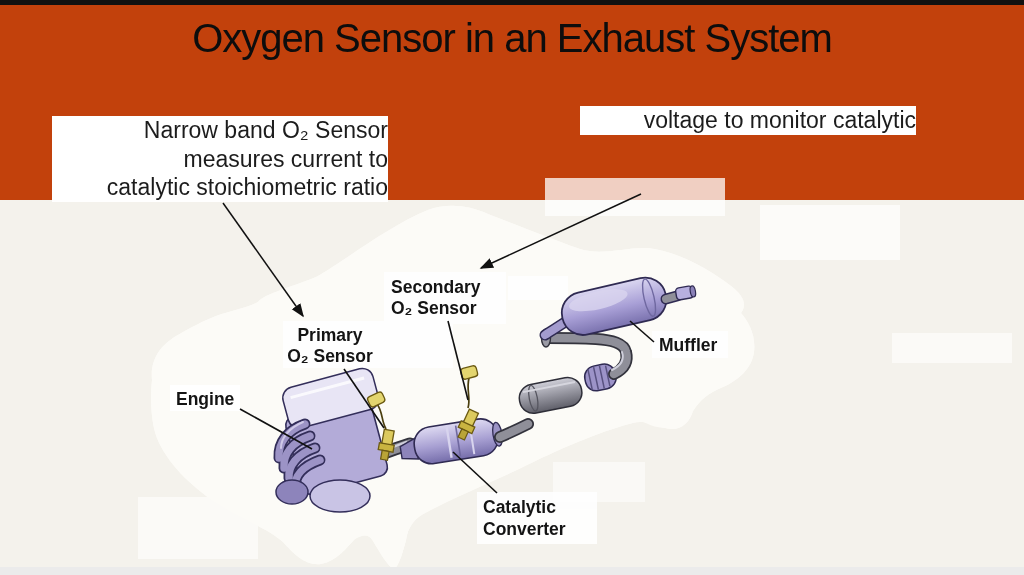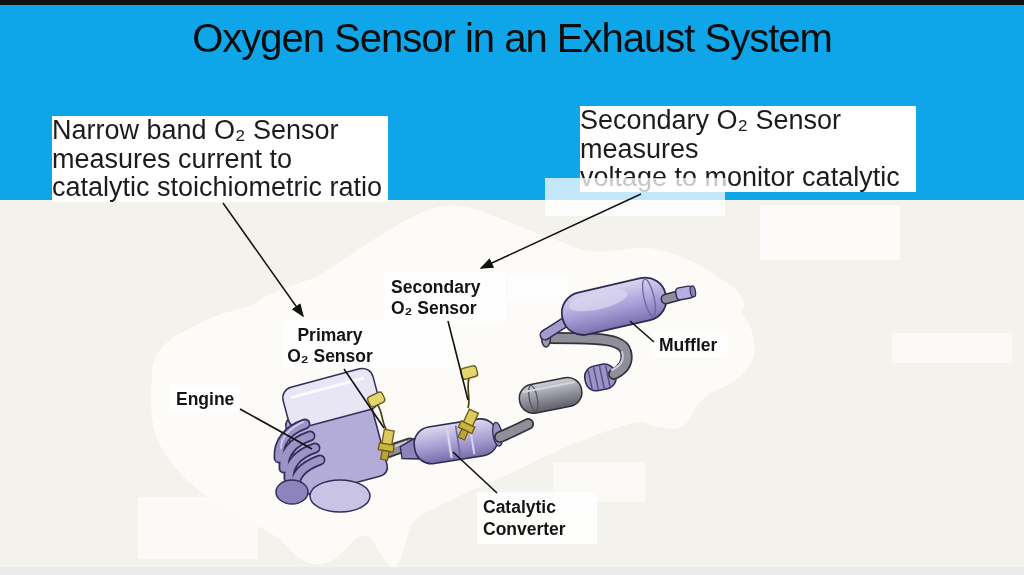--- a/index.html
+++ b/index.html
@@ -1,25 +1,25 @@
 <!DOCTYPE html>
 <html><head>
 <meta charset="utf-8">
 <style>
   html,body{margin:0;padding:0;background:#ffffff;}
-  .page{position:relative;width:1024px;height:575px;overflow:hidden;background:#0ea5e9;
+  .page{position:relative;width:1024px;height:575px;overflow:hidden;background:#c2410c;
         font-family:"Liberation Sans", sans-serif;}
   .top-bar{position:absolute;left:0;top:0;width:1024px;height:5px;background:#111111;}
   .bottom-strip{position:absolute;left:0;top:567px;width:1024px;height:8px;background:#ebebeb;}
   .title{position:absolute;left:0;top:12px;width:1024px;text-align:center;
          font-size:40px;font-weight:400;letter-spacing:-1px;color:#0d0d0d;line-height:52px;}
   .scanbg{position:absolute;left:0;top:200px;width:1024px;height:368px;background:#f4f2ec;
           background-image:radial-gradient(#e9e6db 0.6px, transparent 0.7px);
           background-size:4px 4px;}
-  .annotation{position:absolute;font-size:27px;line-height:28.5px;color:#1c1c1c;text-align:left;
+  .annotation{position:absolute;font-size:23px;line-height:28.5px;color:#1c1c1c;text-align:right;
               background:#ffffff;}
   .annotation.left{left:52px;top:116px;width:336px;}
   .annotation.right{left:580px;top:106px;width:336px;}
   svg{position:absolute;left:0;top:0;}
   svg text{font-family:"Liberation Sans", sans-serif;}
   .lbl{font-weight:bold;font-size:17.5px;fill:#141414;}
 </style>
 </head>
 <body>
 
@@ -29,21 +29,20 @@
 
   <div class="title">Oxygen Sensor in an Exhaust System</div>
 
   <div class="annotation left">
     <div>Narrow band O₂ Sensor</div>
     <div>measures current to</div>
     <div>catalytic stoichiometric ratio</div>
   </div>
 
   <div class="annotation right">
-    <div>Secondary O₂ Sensor measures</div>
     <div>voltage to monitor catalytic</div>
   </div>
 
   <svg width="1024" height="575" viewBox="0 0 1024 575">
     <defs>
       <linearGradient id="gPurple" x1="0" y1="0" x2="0" y2="1">
         <stop offset="0" stop-color="#dedaf2"></stop>
           <stop offset="0.55" stop-color="#a79fd2"></stop>
           <stop offset="1" stop-color="#756daa"></stop>
       </linearGradient>

